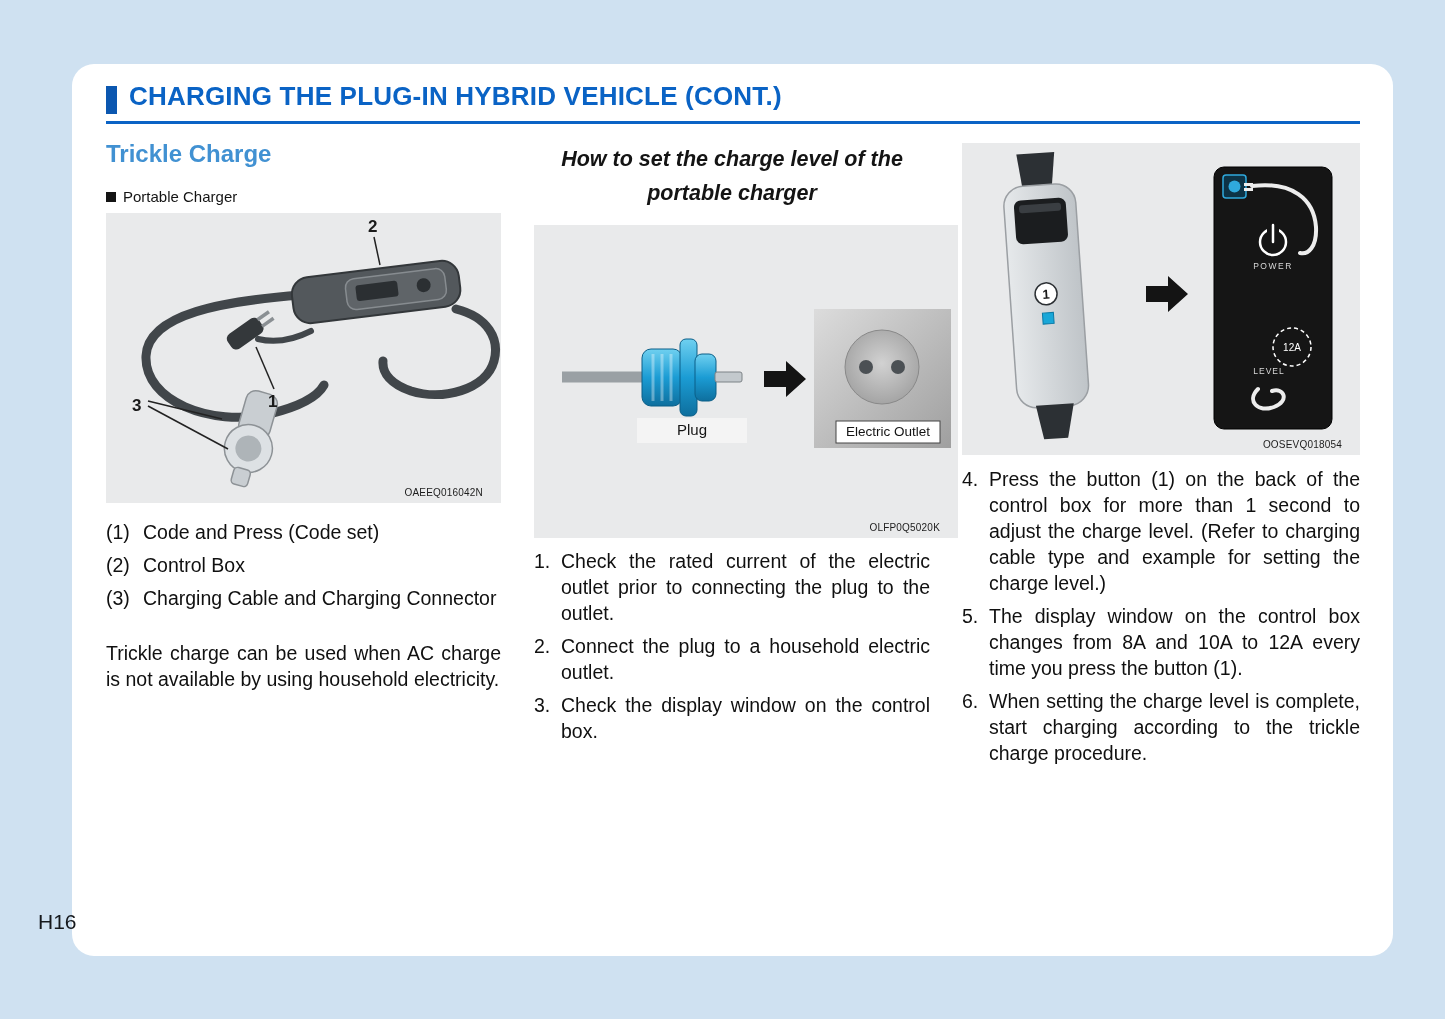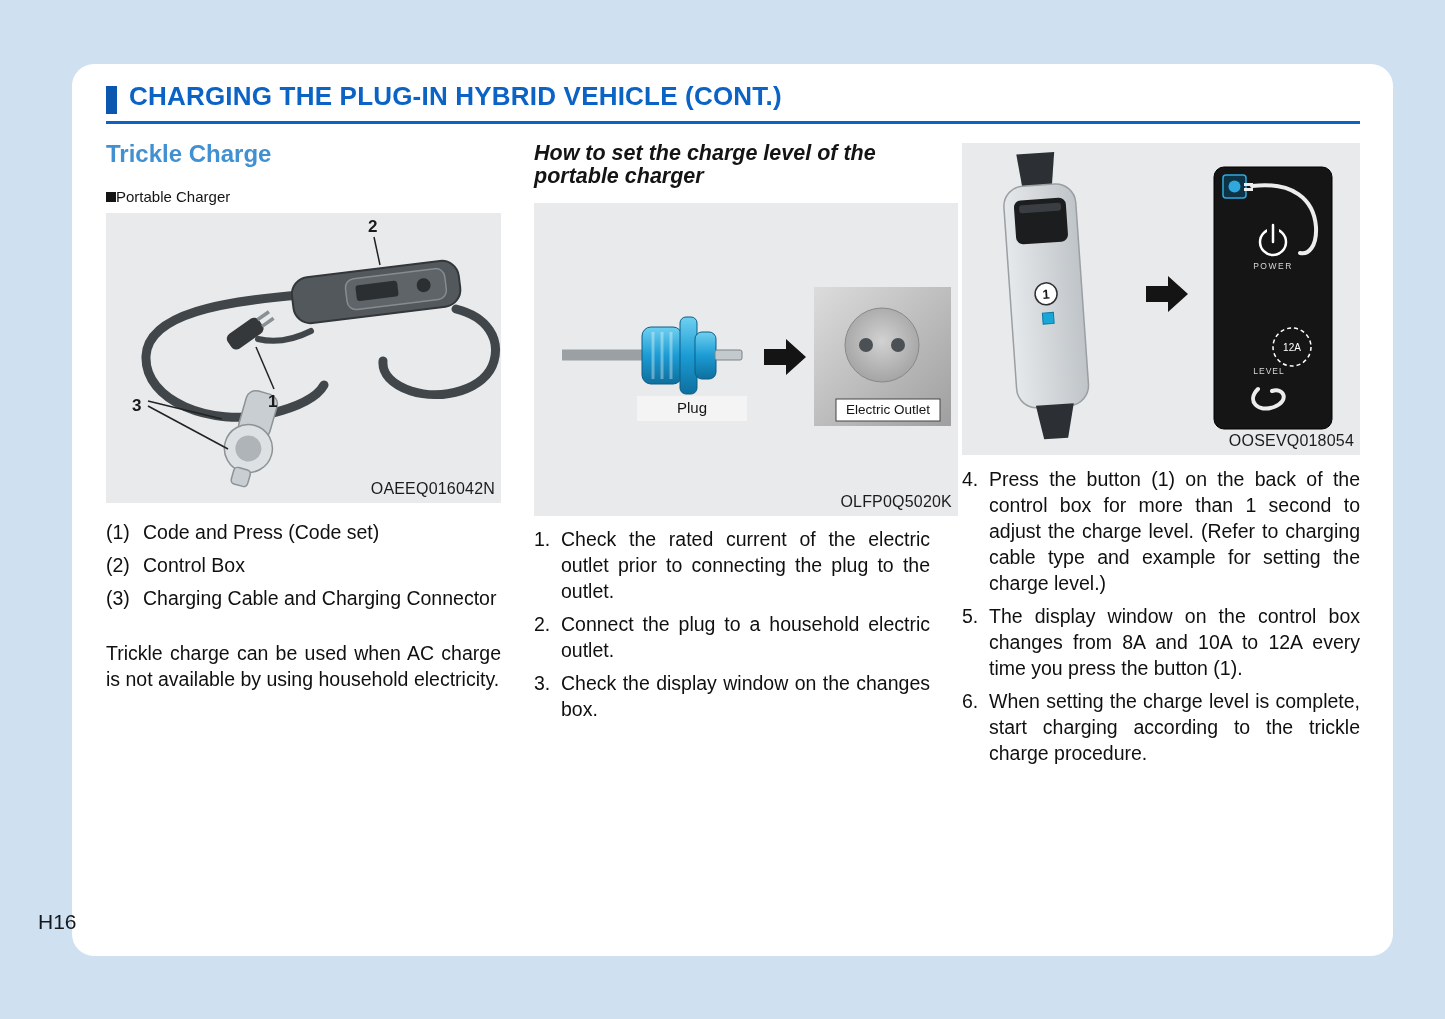--- a/index.html
+++ b/index.html
@@ -19,28 +19,28 @@
     position:absolute;left:57px;top:17px;margin:0;
     font-size:26px;font-weight:bold;color:#0a63c5;letter-spacing:0.2px;white-space:nowrap;
   }
   .hdr-rule{position:absolute;left:34px;top:57px;width:1254px;height:3px;background:#0a63c5;}
   
   .col{position:absolute;}
   .col1{left:34px;top:76px;width:395px;}
   .col2{left:462px;top:78px;width:396px;}
   .col3{left:890px;top:79px;width:398px;}
   .h-blue{font-size:24px;font-weight:bold;color:#4191d2;margin:0;}
-  .h-italic{font-size:21.5px;font-weight:bold;font-style:italic;color:#141414;margin:0;line-height:23px;}
-  .figlabel{margin-top:20px;display:flex;align-items:center;font-size:15px;color:#141414;}
+  .h-italic{font-size:21.5px;font-weight:bold;font-style:italic;color:#141414;margin:0;line-height:34px;text-align:center;}
+  .figlabel{margin-top:20px;display:flex;align-items:center;gap:7px;font-size:15px;color:#141414;}
   .sq{width:10px;height:10px;background:#141414;display:inline-block;flex:0 0 auto;}
   .figure{position:relative;background:#e9eaeb;}
   .fig1{margin-top:8px;width:395px;height:290px;}
   .fig2{margin-top:15px;width:396px;height:313px;padding-left:28px;}
   .fig3{width:398px;height:312px;}
-  .figcode{position:absolute;right:6px;bottom:5px;font-size:16px;color:#1c1c1c;letter-spacing:0.2px;}
+  .figcode{position:absolute;right:18px;bottom:5px;font-size:10px;color:#1c1c1c;letter-spacing:0.2px;}
   .list{margin-top:16px;}
   .li,.step{display:flex;font-size:19.5px;line-height:26px;color:#101010;margin-bottom:7px;}
   .li .num{flex:0 0 37px;}
   .step .num{flex:0 0 27px;}
   .li .txt,.step .txt{flex:1;text-align:justify;}
   .para{font-size:19.5px;line-height:26px;color:#101010;text-align:justify;margin:29px 0 0 0;}
   .steps{margin-top:10px;}
   .steps3{margin-top:11px;}
   .pageno{position:absolute;left:38px;top:910px;font-size:21px;color:#15181c;}
   svg{display:block;}
@@ -170,21 +170,21 @@
       <div class="step">
         <span class="num">1.</span>
         <span class="txt">Check the rated current of the electric outlet prior to connecting the plug to the outlet.</span>
       </div>
       <div class="step">
         <span class="num">2.</span>
         <span class="txt">Connect the plug to a household electric outlet.</span>
       </div>
       <div class="step">
         <span class="num">3.</span>
-        <span class="txt">Check the display window on the changes box.</span>
+        <span class="txt">Check the display window on the control box.</span>
       </div>
     </div>
   </div>
 
   <div class="col col3">
     <div class="figure fig3">
       <svg viewBox="0 0 398 312" width="398" height="312">
         <defs>
           <linearGradient id="bodyG" x1="0" y1="0" x2="1" y2="0">
             <stop offset="0" stop-color="#e6e9eb"></stop>

